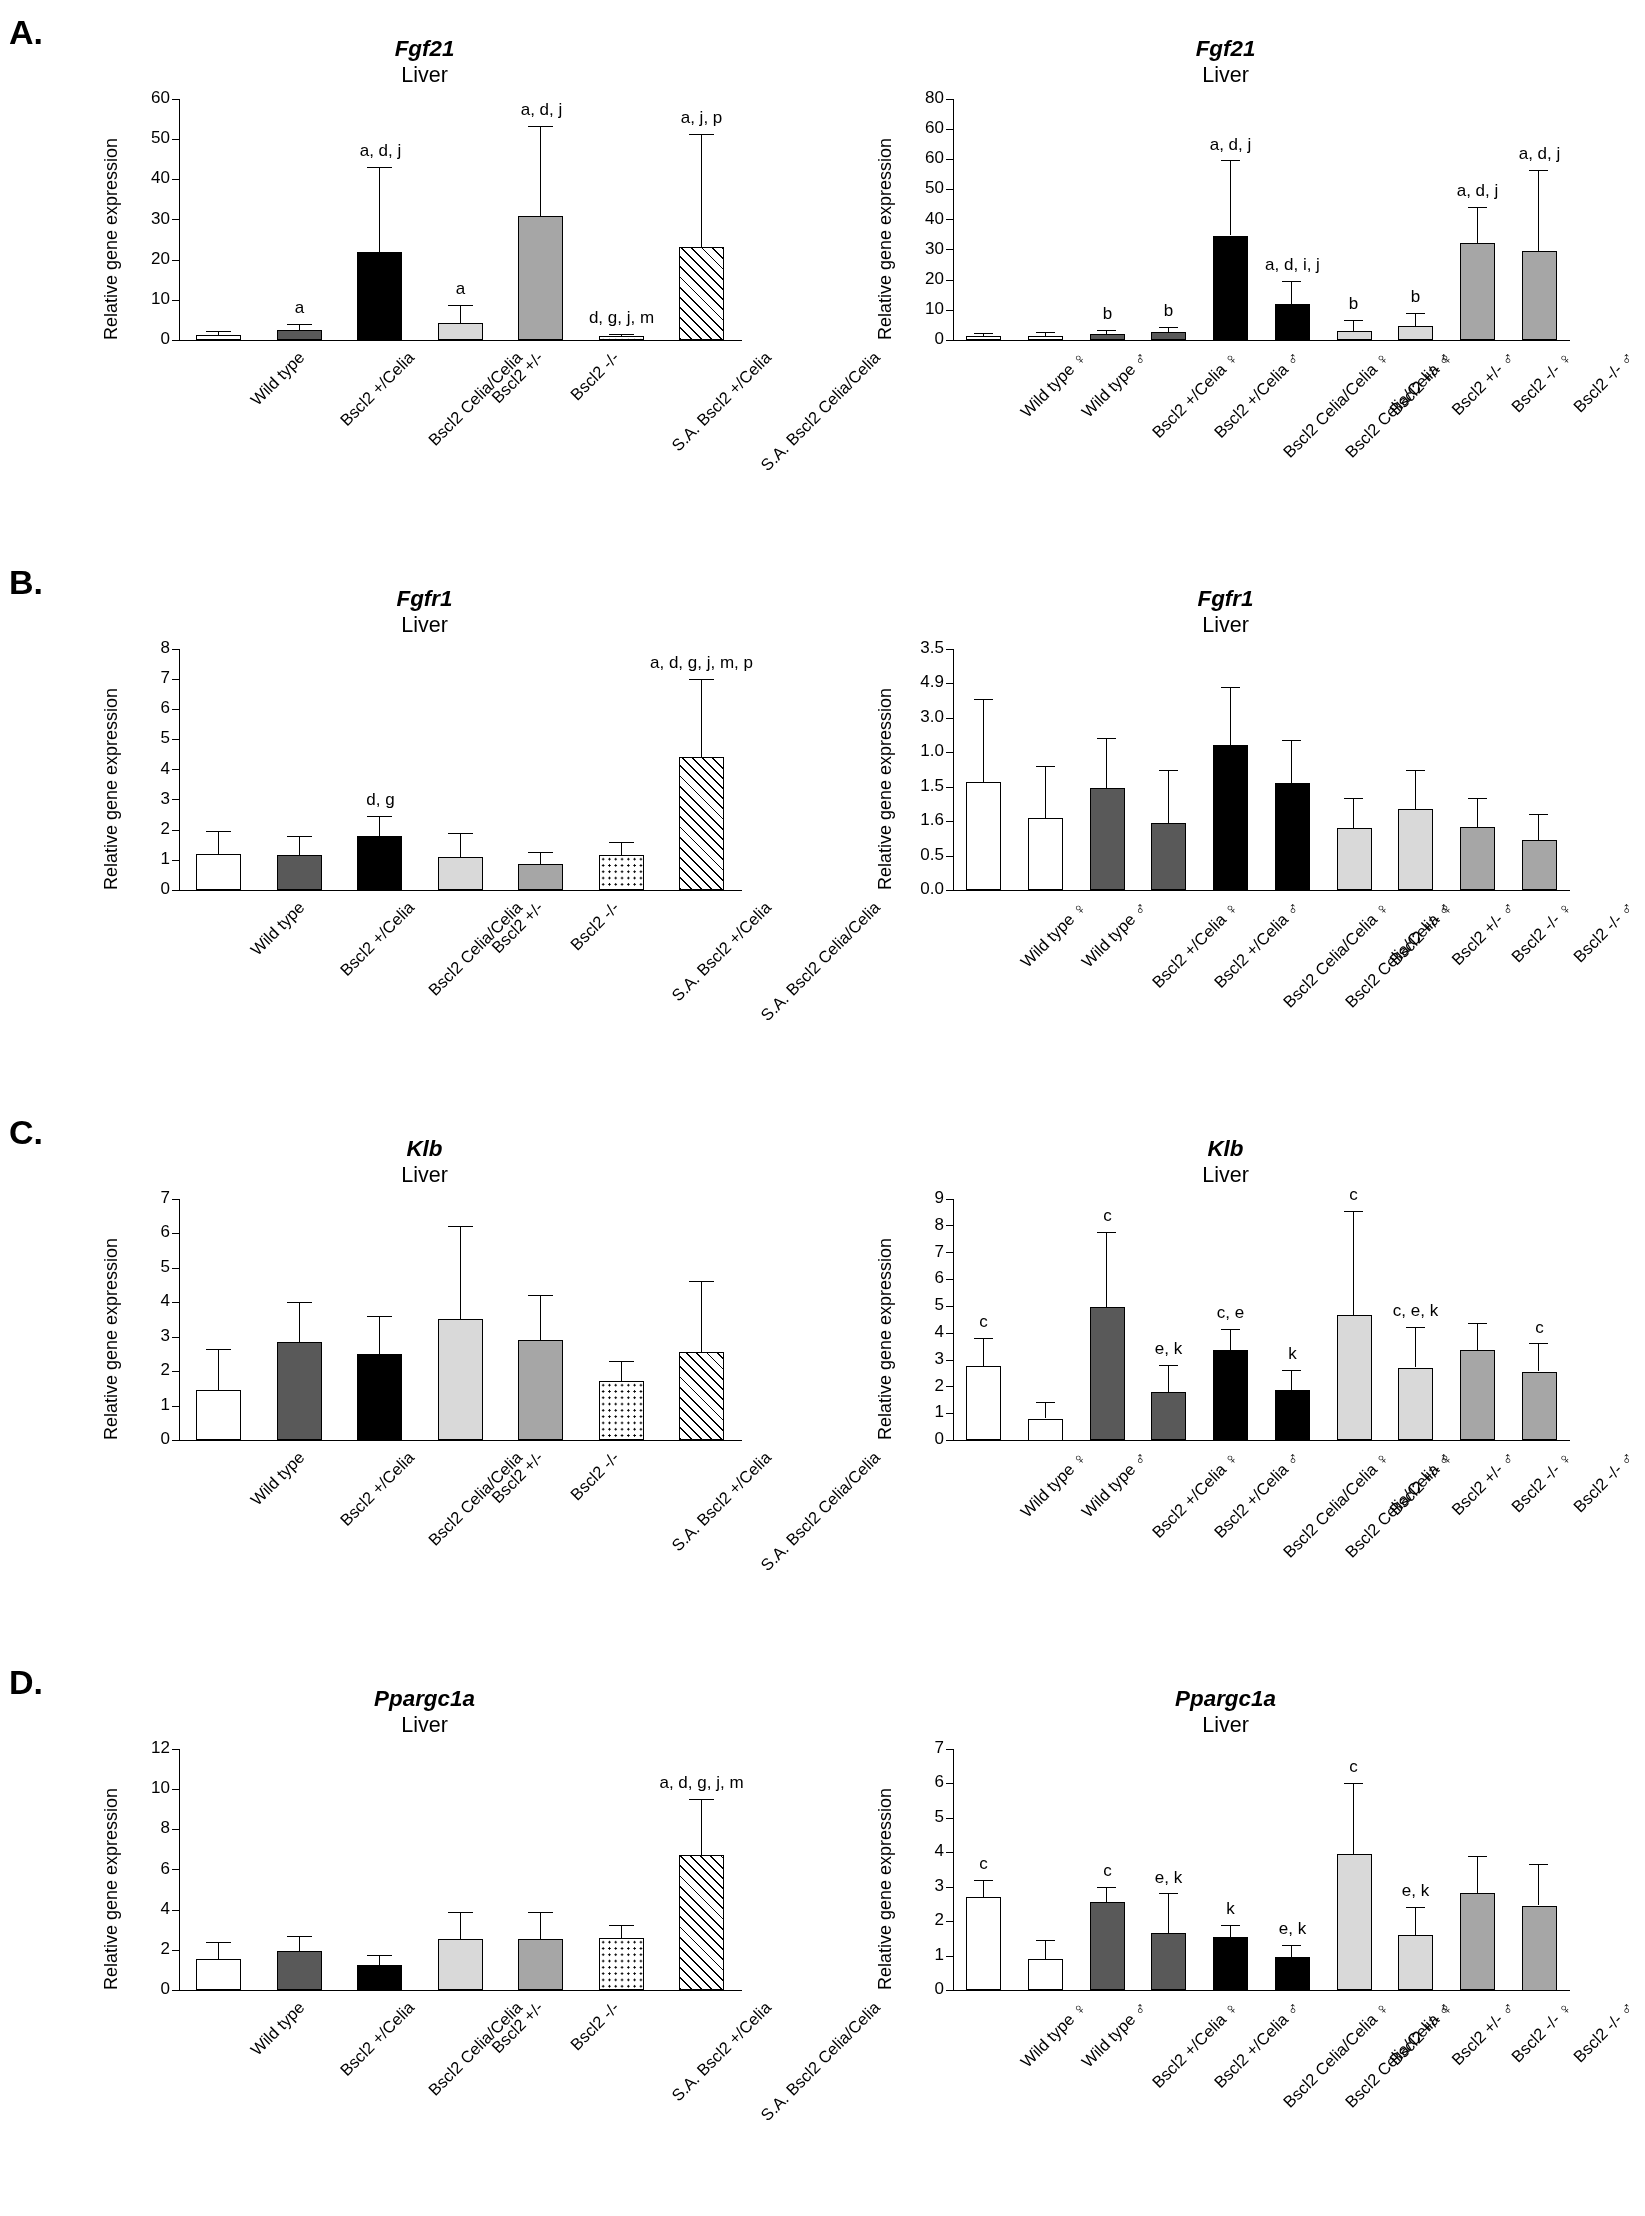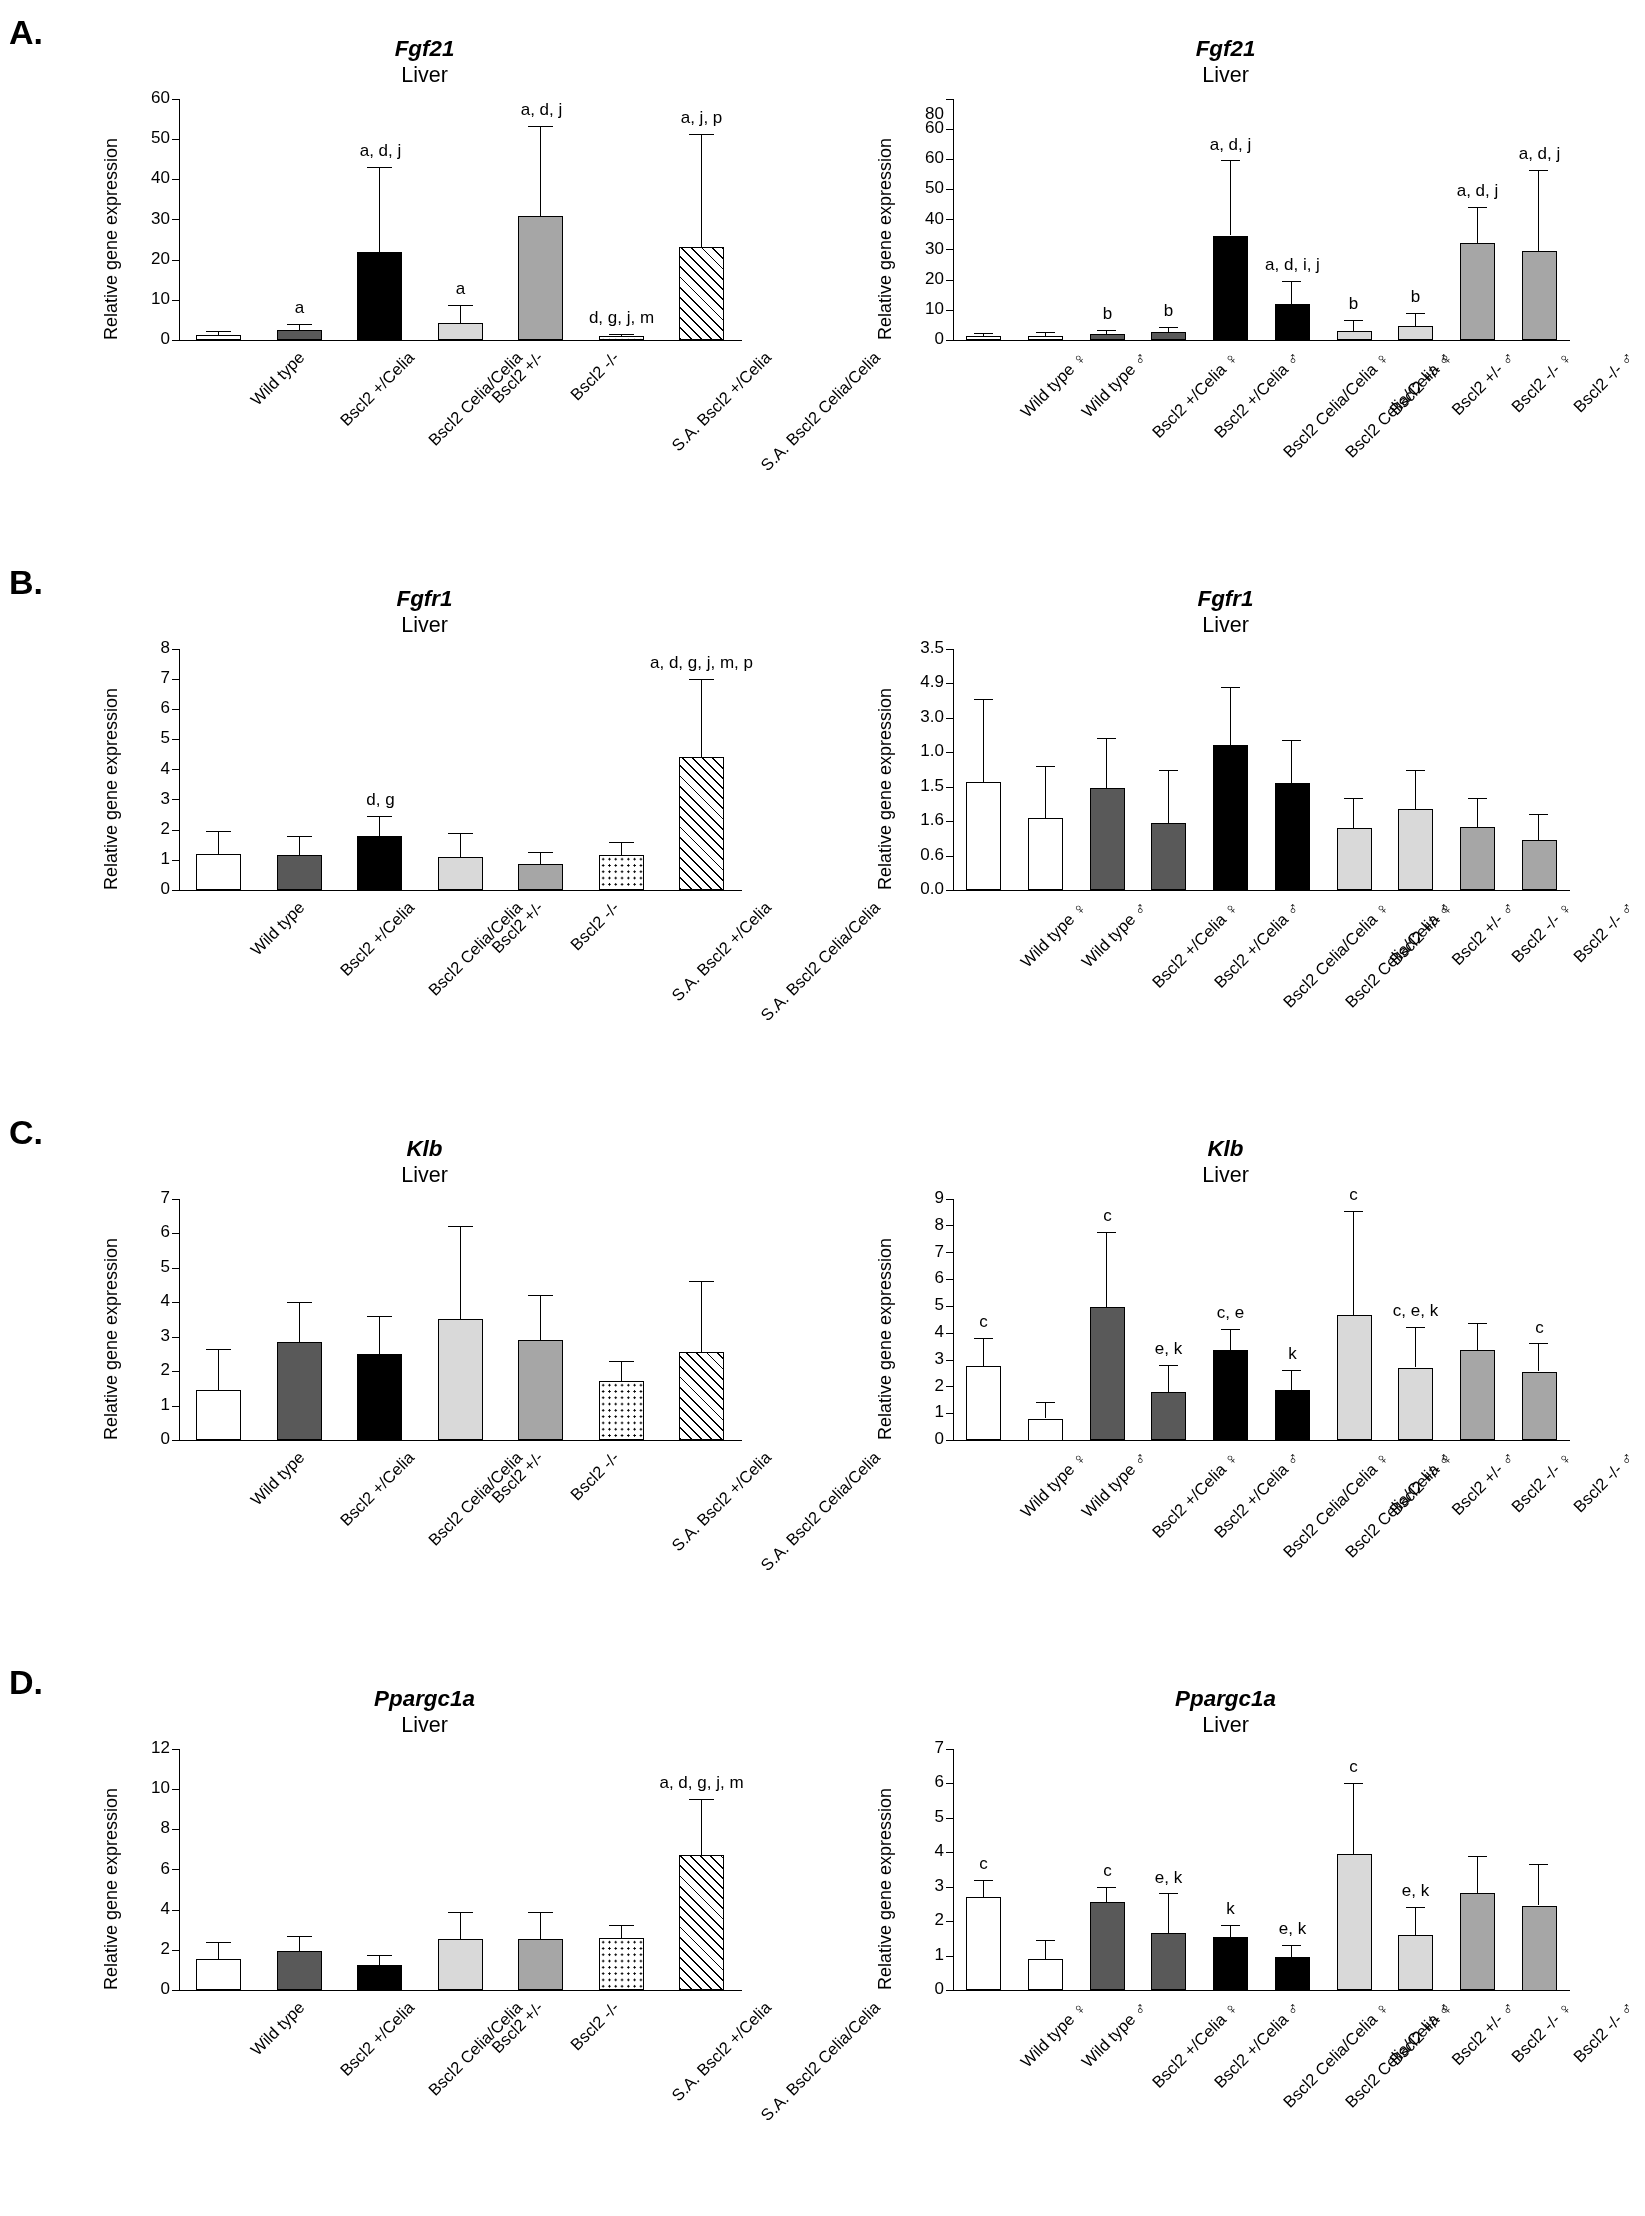--- a/index.html
+++ b/index.html
@@ -139,21 +139,21 @@
       <div class="ytick" style="left: 54px; top: 203px; width: 49px;">30</div>
       <div class="ytickmark" style="left: 105px; top: 213px; width: 7.2px;"></div>
       <div class="ytick" style="left: 54px; top: 173px; width: 49px;">40</div>
       <div class="ytickmark" style="left: 105px; top: 183px; width: 7.2px;"></div>
       <div class="ytick" style="left: 54px; top: 142px; width: 49px;">50</div>
       <div class="ytickmark" style="left: 105px; top: 153px; width: 7.2px;"></div>
       <div class="ytick" style="left: 54px; top: 112px; width: 49px;">60</div>
       <div class="ytickmark" style="left: 105px; top: 123px; width: 7.2px;"></div>
       <div class="ytick" style="left: 54px; top: 82px; width: 49px;">60</div>
       <div class="ytickmark" style="left: 105px; top: 93px; width: 7.2px;"></div>
-      <div class="ytick" style="left: 54px; top: 68px; width: 49px;">80</div>
+      <div class="ytick" style="left: 54px; top: 52px; width: 49px;">80</div>
       <div class="ytickmark" style="left: 105px; top: 63px; width: 7.2px;"></div>
       <div class="bar" style="left: 125px; top: 300px; width: 35px; height: 3.6px; bottom: auto; background: rgb(255, 255, 255);"></div>
       <div class="errbar" style="left: 142px; top: 297px; height: 3.6px;"></div>
       <div class="errcap" style="left: 133px; top: 297px; width: 19.3px;"></div>
       <div class="xtick-label" style="left: 151px; top: 312px;">Wild type ♀</div>
       <div class="bar" style="left: 187px; top: 300px; width: 35px; height: 3.9px; bottom: auto; background: rgb(255, 255, 255);"></div>
       <div class="errbar" style="left: 204px; top: 296px; height: 4.5px;"></div>
       <div class="errcap" style="left: 195px; top: 296px; width: 19.3px;"></div>
       <div class="xtick-label" style="left: 212px; top: 312px;">Wild type ♂</div>
       <div class="bar" style="left: 249px; top: 298px; width: 35px; height: 6px; bottom: auto; background: rgb(89, 89, 89);"></div>
@@ -253,21 +253,21 @@
       <div class="xtick-label" style="left: 643px; top: 312px;">S.A. Bscl2 Celia/Celia</div>
     </div>
     <div class="chart-block" style="left: 841px; top: 586px; width: 769px; height: 452px;">
       <div class="chart-title" style="position: absolute; left: 0px; top: 0px; width: 769px;">Fgfr1</div>
       <div class="chart-subtitle" style="position: absolute; left: 0px; top: 27px; width: 769px;">Liver</div>
       <div class="ylabel" style="left: 34px; top: 304px;">Relative gene expression</div>
       <div class="yaxis-line" style="left: 112px; top: 63px; height: 241px;"></div>
       <div class="xaxis-line" style="left: 112px; top: 304px; width: 617px;"></div>
       <div class="ytick" style="left: 54px; top: 293px; width: 49px;">0.0</div>
       <div class="ytickmark" style="left: 105px; top: 304px; width: 7.2px;"></div>
-      <div class="ytick" style="left: 54px; top: 259px; width: 49px;">0.6</div>
+      <div class="ytick" style="left: 54px; top: 259px; width: 49px;">0.5</div>
       <div class="ytickmark" style="left: 105px; top: 270px; width: 7.2px;"></div>
       <div class="ytick" style="left: 54px; top: 224px; width: 49px;">1.6</div>
       <div class="ytickmark" style="left: 105px; top: 235px; width: 7.2px;"></div>
       <div class="ytick" style="left: 54px; top: 190px; width: 49px;">1.5</div>
       <div class="ytickmark" style="left: 105px; top: 201px; width: 7.2px;"></div>
       <div class="ytick" style="left: 54px; top: 155px; width: 49px;">1.0</div>
       <div class="ytickmark" style="left: 105px; top: 166px; width: 7.2px;"></div>
       <div class="ytick" style="left: 54px; top: 121px; width: 49px;">3.0</div>
       <div class="ytickmark" style="left: 105px; top: 132px; width: 7.2px;"></div>
       <div class="ytick" style="left: 54px; top: 86px; width: 49px;">4.9</div>

